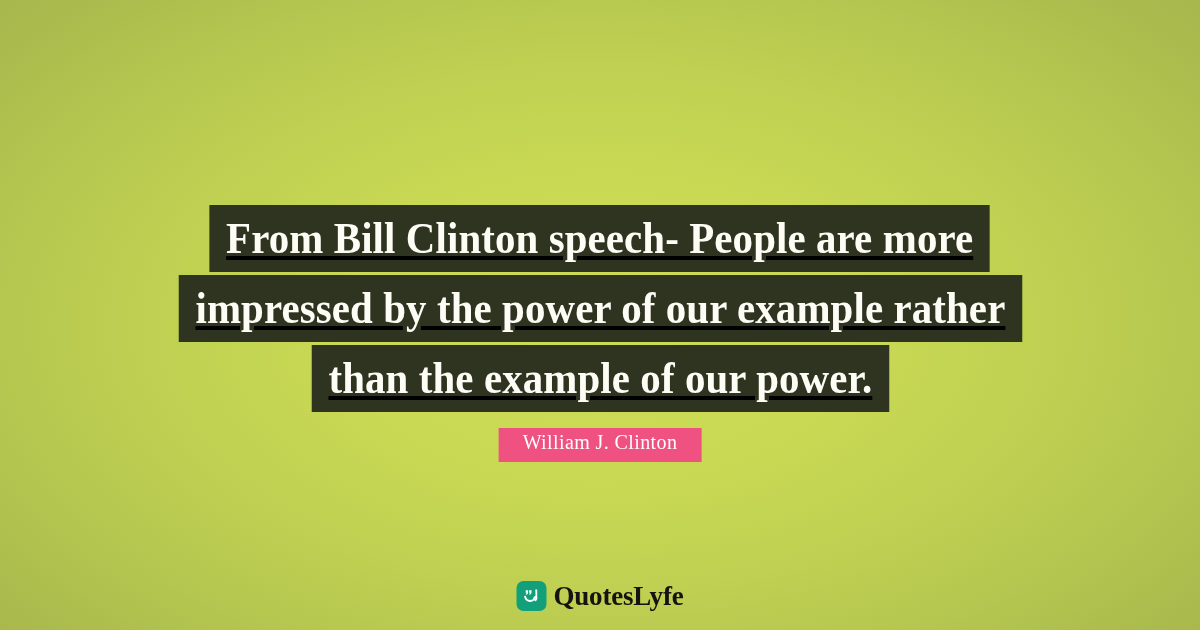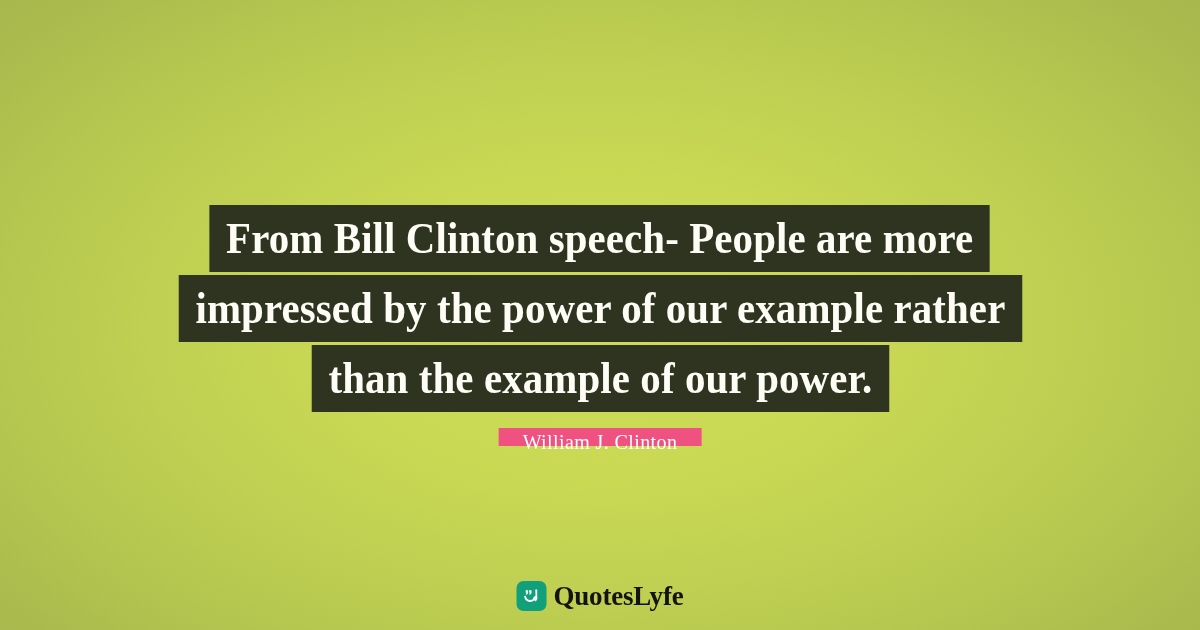--- a/index.html
+++ b/index.html
@@ -30,20 +30,21 @@
 
   
   #quote-block {
     position: absolute;
     left: 0;
     top: 205px;
     width: 1200px;
     display: flex;
     flex-direction: column;
     align-items: center;
+    text-decoration: underline;
   }
 
   .quote-line {
     display: block;
     background: #2f3421;
     color: #fdfdf6;
     font-family: "Liberation Serif", serif;
     font-weight: bold;
     font-size: 44px;
     line-height: 67px;
@@ -65,21 +66,21 @@
     position: absolute;
     left: 50%;
     top: 428px;
     transform: translateX(-50%);
     background: #ef5280;
     color: #ffffff;
     font-family: "Liberation Serif", serif;
     font-weight: normal;
     font-size: 20px;
     line-height: 29px;
-    height: 18px;
+    height: 34px;
     padding: 0 24px;
     white-space: nowrap;
     letter-spacing: 0.4px;
   }
 
   
   #brand {
     position: absolute;
     left: 50%;
     top: 556px;

